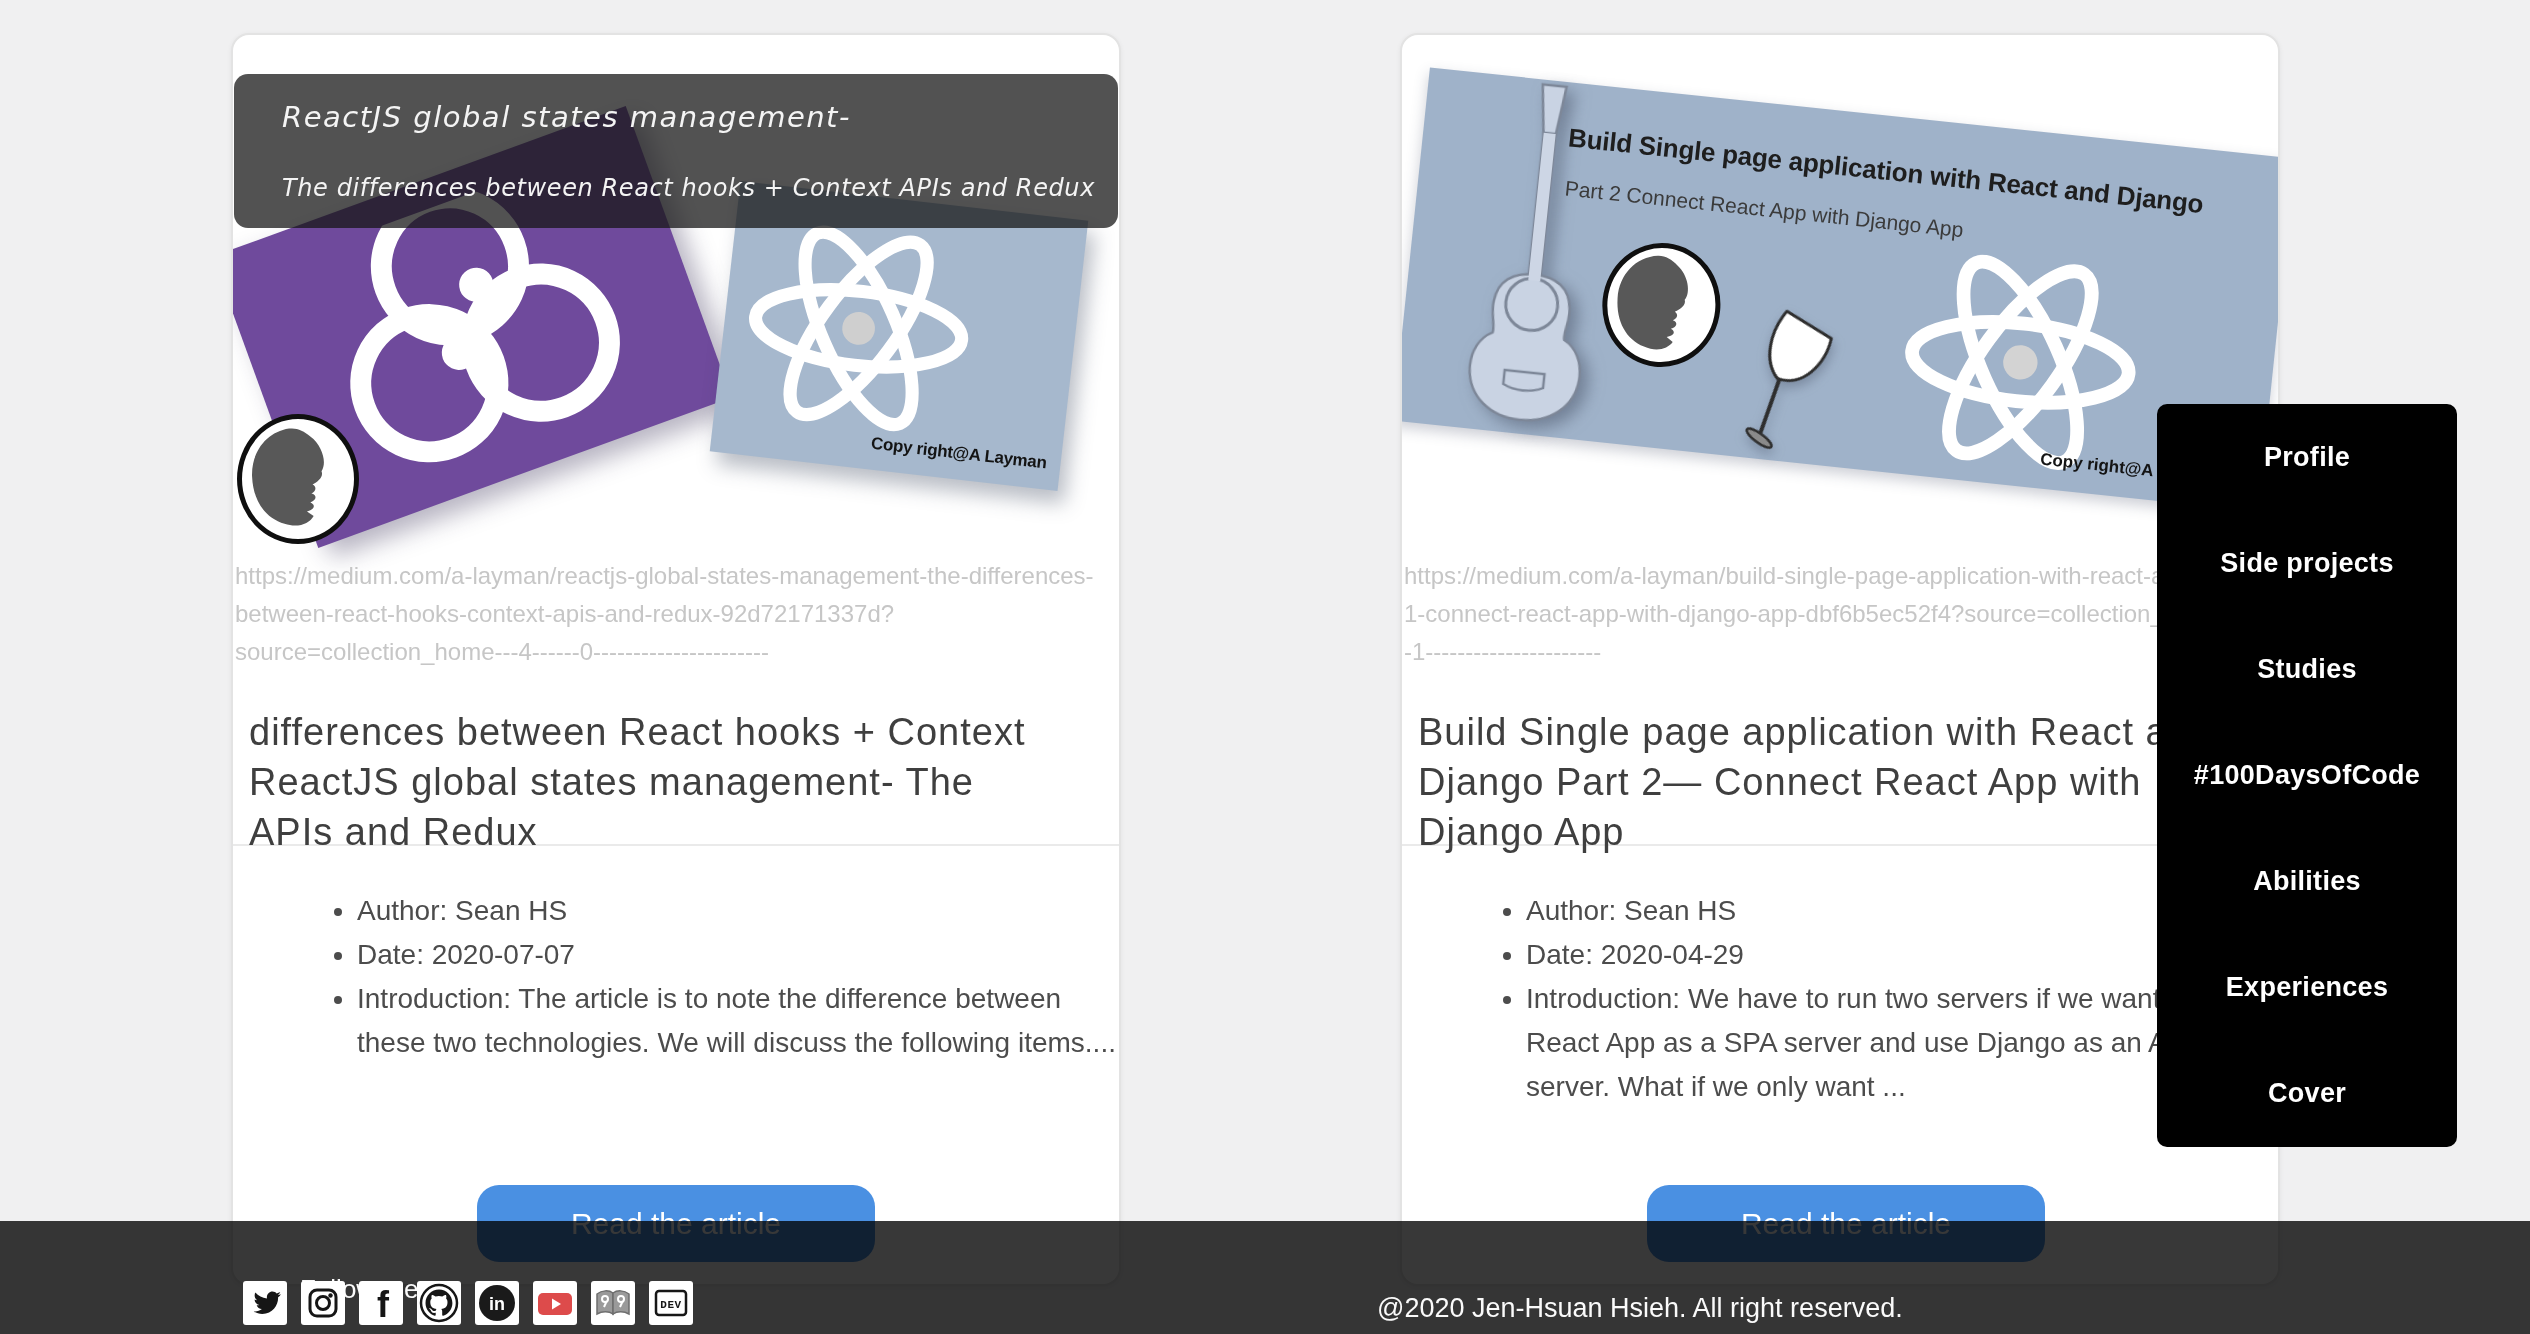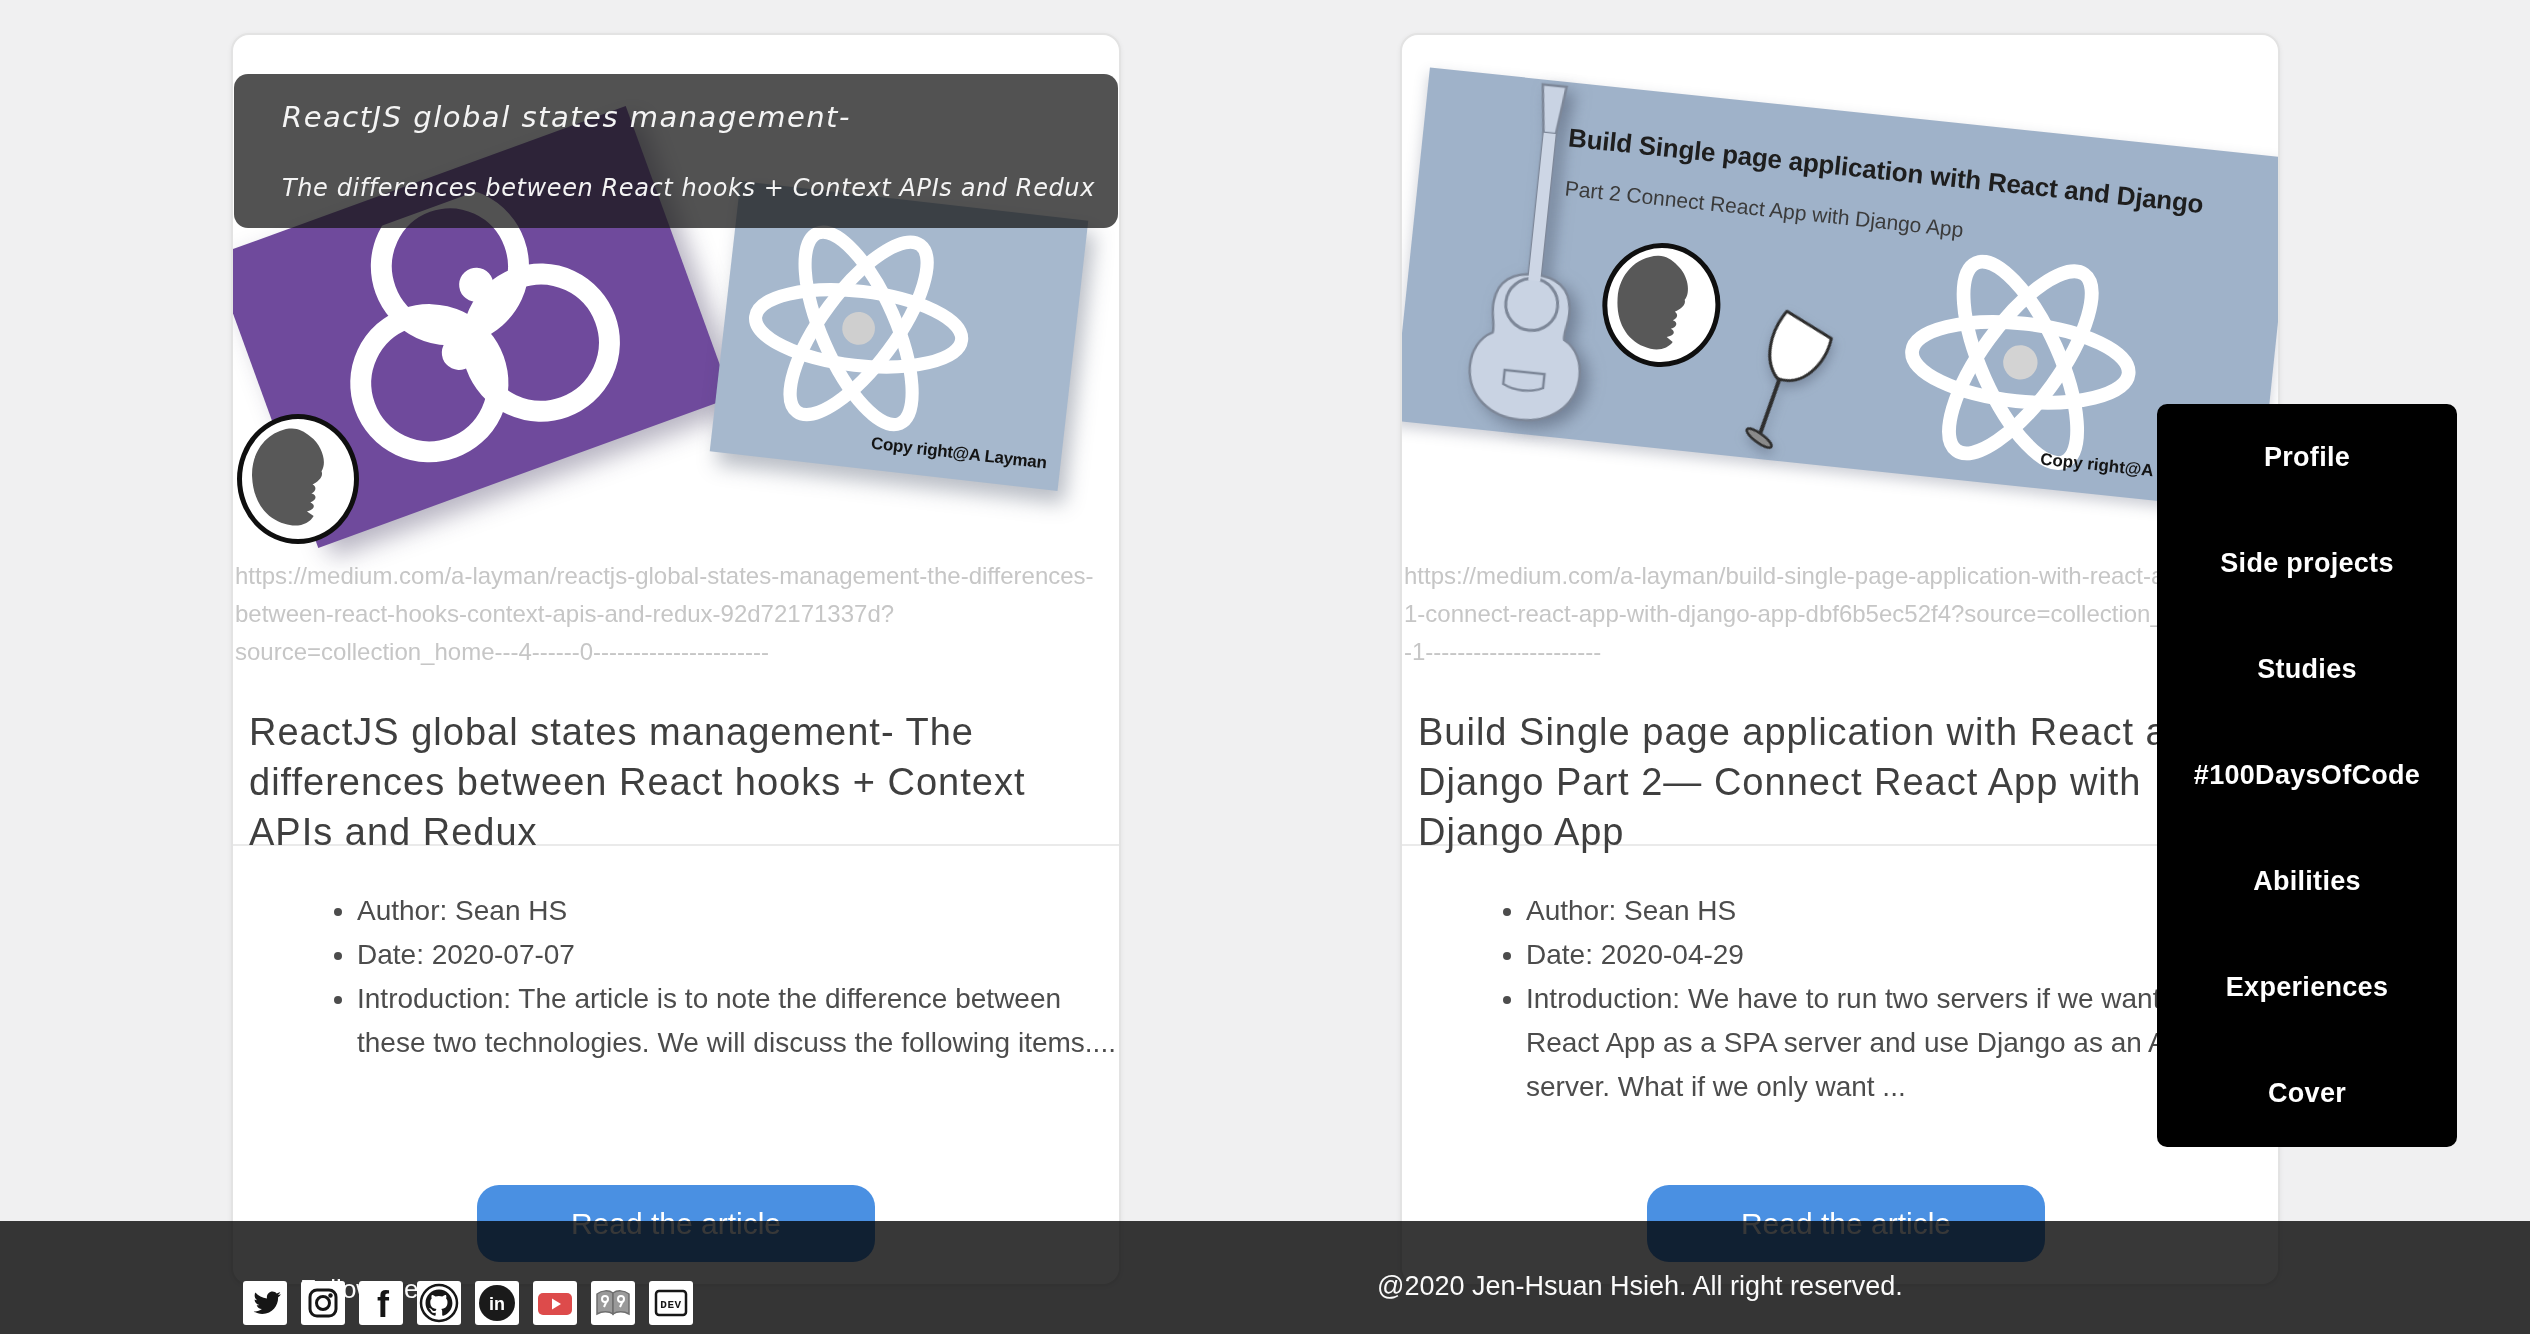--- a/index.html
+++ b/index.html
@@ -65,21 +65,21 @@
   .sidebar a{flex:1;display:flex;align-items:center;justify-content:center;color:#fff;
        font-size:27px;font-weight:bold;text-decoration:none;letter-spacing:.3px;}
 
   
   .footer{position:absolute;left:0;top:1221px;width:2530px;height:113px;background:rgba(0,0,0,0.78);
        z-index:15;color:#fafafa;}
   .follow{position:absolute;left:300px;top:12px;font-size:26px;margin-top:41px;}
   .social{position:absolute;left:243px;top:60px;display:flex;gap:14px;}
   .social .tile{width:44px;height:44px;background:#fff;border-radius:3px;display:block;padding:0;
        border:none;cursor:pointer;}
-  .fcopy{position:absolute;left:1377px;top:50px;font-size:27px;}
+  .fcopy{position:absolute;left:1377px;top:72px;font-size:27px;}
 </style>
 </head>
 <body>
 
 <div class="page">
 
   <article class="card" id="card-left">
     <div class="tile-purple">
       <svg width="290" height="252" viewBox="0 0 220 190">
         <g stroke="#ffffff" stroke-width="16" fill="none">
@@ -115,22 +115,22 @@
       </svg>
     </div>
 
     <p class="url">
       <span>https://medium.com/a-layman/reactjs-global-states-management-the-differences-</span>
       <span>between-react-hooks-context-apis-and-redux-92d72171337d?</span>
       <span>source=collection_home---4------0----------------------</span>
     </p>
 
     <h2 class="title">
+      <span>differences between React hooks + Context</span>
       <span>ReactJS global states management- The</span>
-      <span>differences between React hooks + Context</span>
       <span>APIs and Redux</span>
     </h2>
 
     <hr class="divider">
 
     <ul class="bullets">
       <li>Author: Sean HS</li>
       <li>Date: 2020-07-07</li>
       <li>Introduction: The article is to note the difference between these two technologies. We will discuss the following items....</li>
     </ul>

